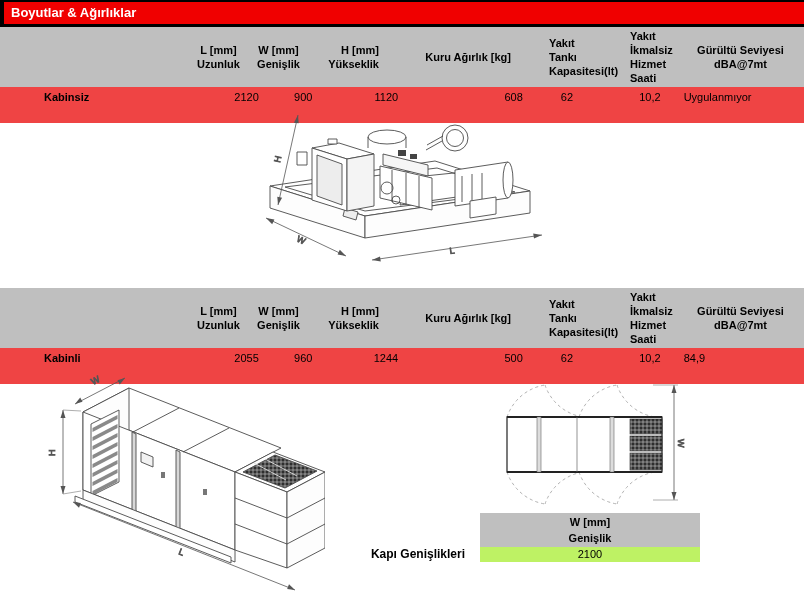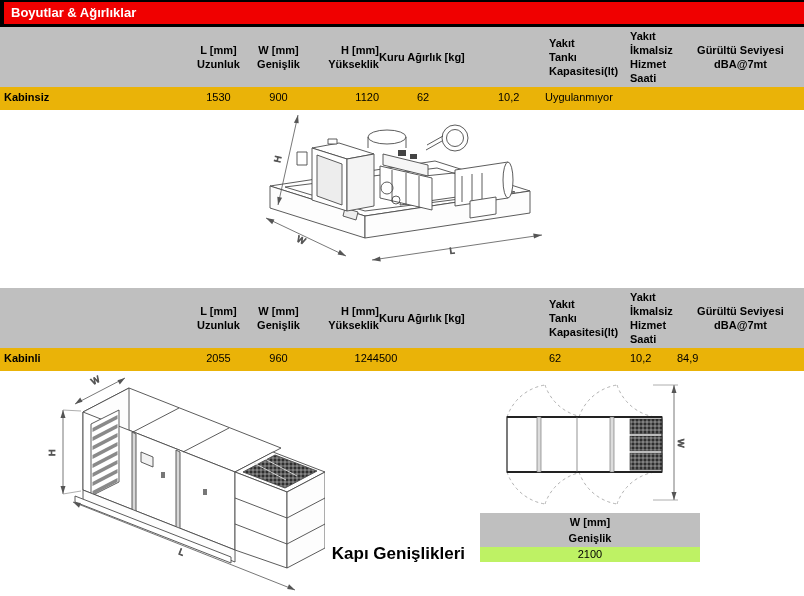--- a/index.html
+++ b/index.html
@@ -6,40 +6,40 @@
   #stage{position:relative;width:804px;height:596px;background:#fff;overflow:hidden;
          font-family:"Liberation Sans",sans-serif;color:#000;}
   
   .titlebar{position:absolute;left:0;top:0;width:804px;height:27px;background:#000;}
   .titlebar-inner{position:absolute;left:4px;top:2px;width:804px;height:22px;background:#f00000;
                   color:#fff;font-size:13px;font-weight:bold;line-height:22px;padding-left:7px;
                   box-sizing:border-box;}
   
   .tbl{position:absolute;left:0;width:804px;}
   .thead{display:flex;height:60px;background:#BFBFBF;}
-  .trow{display:flex;height:23px;background:#eab308;}
+  .trow{display:flex;height:36px;background:#ef4444;padding-left:40px;}
   .cell{box-sizing:border-box;height:100%;}
   .hcell{display:flex;flex-direction:column;justify-content:center;
          font-size:11px;font-weight:bold;line-height:14px;}
   .rcell{font-size:11px;line-height:20px;white-space:nowrap;}
   .c0{width:185px;padding-left:4px;text-align:left;}
   .c1{width:67px;text-align:center;}
   .c2{width:53px;text-align:center;}
   .c3{width:74px;text-align:right;}
-  .c4{width:132px;text-align:left;}
+  .c4{width:132px;text-align:right;}
   .c5{width:85px;padding-left:38px;text-align:left;}
   .c6{width:81px;padding-left:34px;text-align:left;}
   .c7h{width:127px;text-align:center;}
   .c7r{width:127px;text-align:left;padding-right:7px;}
   .rowlabel{font-weight:bold;}
   
   .drawing{position:absolute;}
   
   .door-label{position:absolute;left:330px;top:546px;width:135px;height:16px;
-              font-size:17px;font-weight:bold;line-height:16px;text-align:right;}
+              font-size:12px;font-weight:bold;line-height:16px;text-align:right;}
   .door-head{position:absolute;left:480px;top:513px;width:220px;height:34px;background:#BFBFBF;
              font-size:11px;font-weight:bold;line-height:16px;text-align:center;padding-top:1px;
              box-sizing:border-box;}
   .door-val{position:absolute;left:480px;top:547px;width:220px;height:15px;background:#bef264;
             font-size:11px;line-height:15px;text-align:center;}
   svg text{font-family:"Liberation Sans",sans-serif;}
 </style>
 </head>
 <body>
 
@@ -76,23 +76,24 @@
         <span>İkmalsiz</span>
         <span>Hizmet Saati</span>
       </div>
       <div class="cell hcell c7h">
         <span>Gürültü Seviyesi</span>
         <span>dBA@7mt</span>
       </div>
     </div>
     <div class="trow">
       <div class="cell rcell c0 rowlabel">Kabinsiz</div>
-      <div class="cell rcell c1">1530</div>
+      <div class="cell rcell c1">2120</div>
       <div class="cell rcell c2">900</div>
       <div class="cell rcell c3">1120</div>
+      <div class="cell rcell c4">608</div>
       <div class="cell rcell c5">62</div>
       <div class="cell rcell c6">10,2</div>
       <div class="cell rcell c7r">Uygulanmıyor</div>
     </div>
   </div>
 
   <svg class="drawing" style="left:250px;top:108px;" width="300" height="165" viewBox="0 0 300 165">
     <g stroke="#4a4a4a" stroke-width="0.9" fill="none" stroke-linejoin="round">
 
       <polygon points="20,78 115,108 280,83 185,53" fill="#fff"></polygon>

